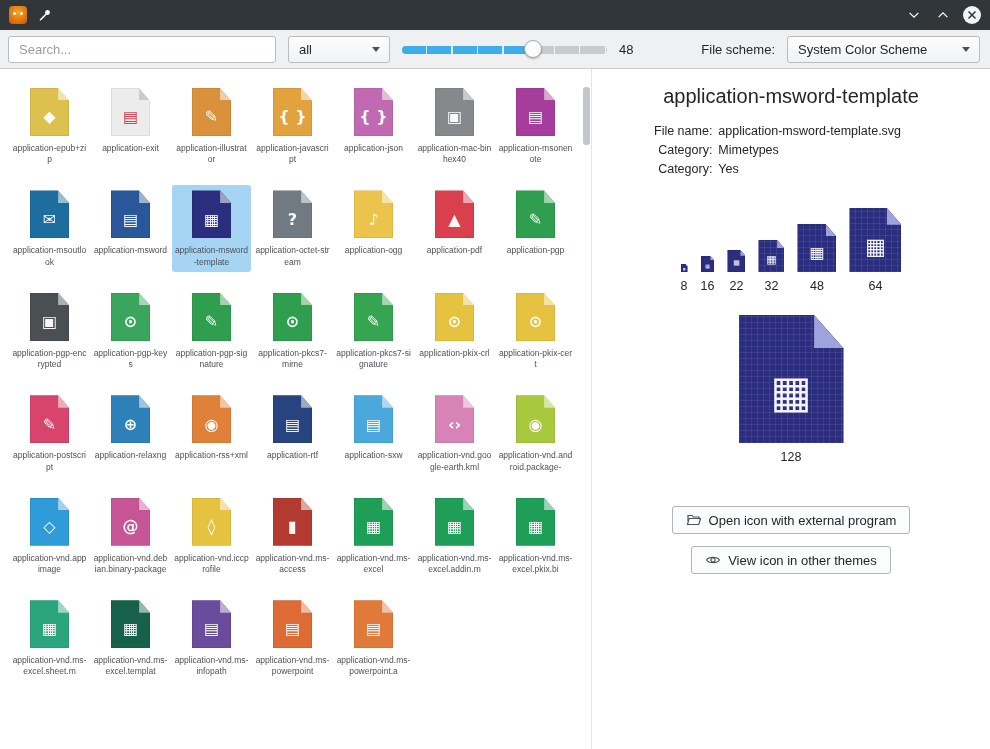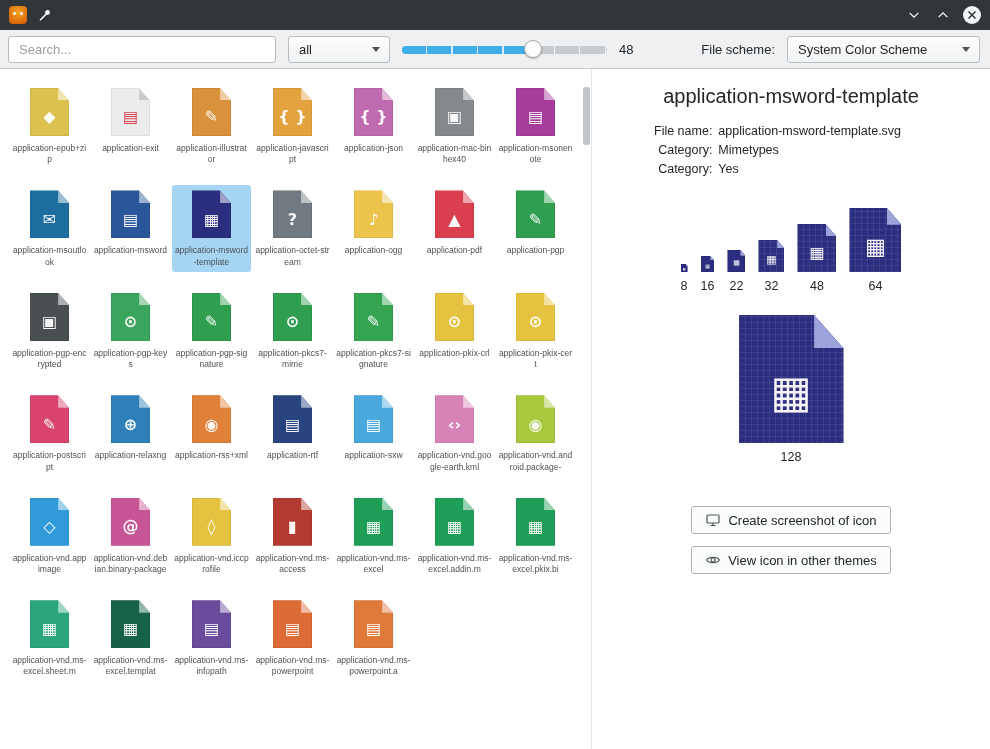--- a/index.html
+++ b/index.html
@@ -545,25 +545,25 @@
           <div class="doc textured" style="width: 105px; height: 128px; background-color: rgb(43, 45, 126);">
             <i class="fold" style="background: rgb(159, 163, 220);"></i>
             <i class="g" style="font-size: 44px;">▦</i>
           </div>
         <div class="num">128</div>
       </div>
       <div class="actions">
           <button class="kbtn">
             <span class="bicon">
               <svg width="16" height="16" viewBox="0 0 16 16" fill="none" stroke="#50555a" stroke-width="1.2">
-                <rect x="2" y="3" width="12" height="8" rx="1"></rect>
-                <path d="M8 11 v2.5 M5.5 13.5 h5"></path>
+                <path d="M2 9 V3.5 H6.2 L7.4 5 H13 V6.5"></path>
+                <path d="M1.5 12.5 L3 6.5 H14.5 L12.8 12.5 Z"></path>
               </svg>
             </span>
-            <span>Create screenshot of icon</span>
+            <span>Open icon with external program</span>
           </button>
           <button class="kbtn">
             <span class="bicon">
               <svg width="16" height="16" viewBox="0 0 16 16" fill="none" stroke="#50555a" stroke-width="1.2">
                 <path d="M1.5 8 C4 4.5 12 4.5 14.5 8 C12 11.5 4 11.5 1.5 8 Z"></path>
                 <circle cx="8" cy="8" r="2"></circle>
               </svg>
             </span>
             <span>View icon in other themes</span>
           </button>

